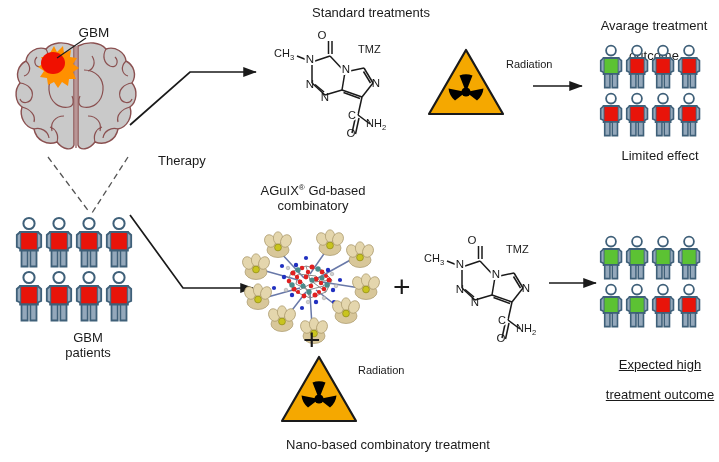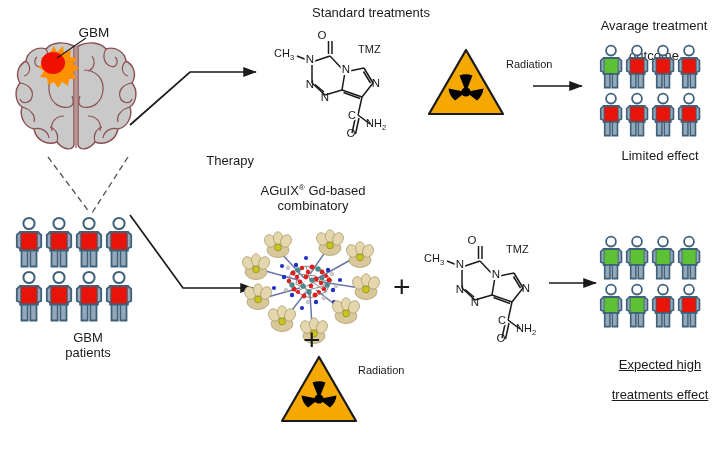--- a/index.html
+++ b/index.html
@@ -42,20 +42,21 @@
   .abs { position: absolute; }
   sup { font-size: 0.62em; vertical-align: super; }
 </style>
 </head>
 <body>
 
 <div id="canvas">
 
   <div class="lbl" style="left:288px; top:5px; width:150px;">Standard treatments</div>
 
+  <div class="lbl" style="left:255px; top:437px; width:250px;">Nano-based combinatory treatment</div>
 
   <div class="abs" style="left:4px; top:30px;">
     <svg width="130" height="130" viewBox="0 0 130 130">
       <g fill="#c9c9c9" stroke="#8a5050" stroke-width="1.4">
 
         <path d="M62 16 C52 11 40 12 34 19 C25 16 15 22 14 31 C6 35 3 45 8 53
                  C2 60 3 72 10 77 C7 87 13 97 22 99 C24 110 35 116 45 112
                  C51 120 60 121 62 115 Z"></path>
 
         <path d="M66 16 C76 11 88 12 94 19 C103 16 113 22 114 31 C122 35 125 45 120 53
@@ -139,21 +140,21 @@
           <path d="M0,0.6 L8,3.6 L0,6.6 z" fill="#1a1a1a"></path>
         </marker>
       </defs>
 
       <path d="M2 100 L62 47 L128 47" stroke="#1a1a1a" stroke-width="1.7" fill="none" marker-end="url(#ah)"></path>
 
       <path d="M2 190 L55 263 L125 263" stroke="#1a1a1a" stroke-width="1.7" fill="none" marker-end="url(#ah)"></path>
     </svg>
   </div>
 
-  <div class="lbl" style="left:166px; top:153px; width:80px; text-align:right;">Therapy</div>
+  <div class="lbl" style="left:150px; top:153px; width:80px; text-align:left;">Therapy</div>
 
   <div class="abs" style="left:262px; top:35px;">
     <svg width="125" height="115" viewBox="0 0 125 115">
       <g stroke="#1a1a1a" stroke-width="1.5" fill="none">
 
         <path d="M42 27 L42 48"></path>
         <path d="M42 48 L55 60"></path>
         <path d="M55 60 L72 55"></path>
         <path d="M72 55 L75 37"></path>
         <path d="M75 37 L60 21"></path>
@@ -472,16 +473,16 @@
       <use href="#q-green" x="78" y="1"></use>
       <use href="#q-green" x="0" y="49"></use>
       <use href="#q-green" x="26" y="49"></use>
       <use href="#q-red" x="52" y="49"></use>
       <use href="#q-red" x="78" y="49"></use>
     </svg>
   </div>
 
   <div class="lbl" style="left:586px; top:342px; width:132px;text-decoration:underline;">
     <span>Expected high</span><br>
-    <span>treatments effect</span>
+    <span>treatment outcome</span>
   </div>
 
 </div>
 
 </body></html>

